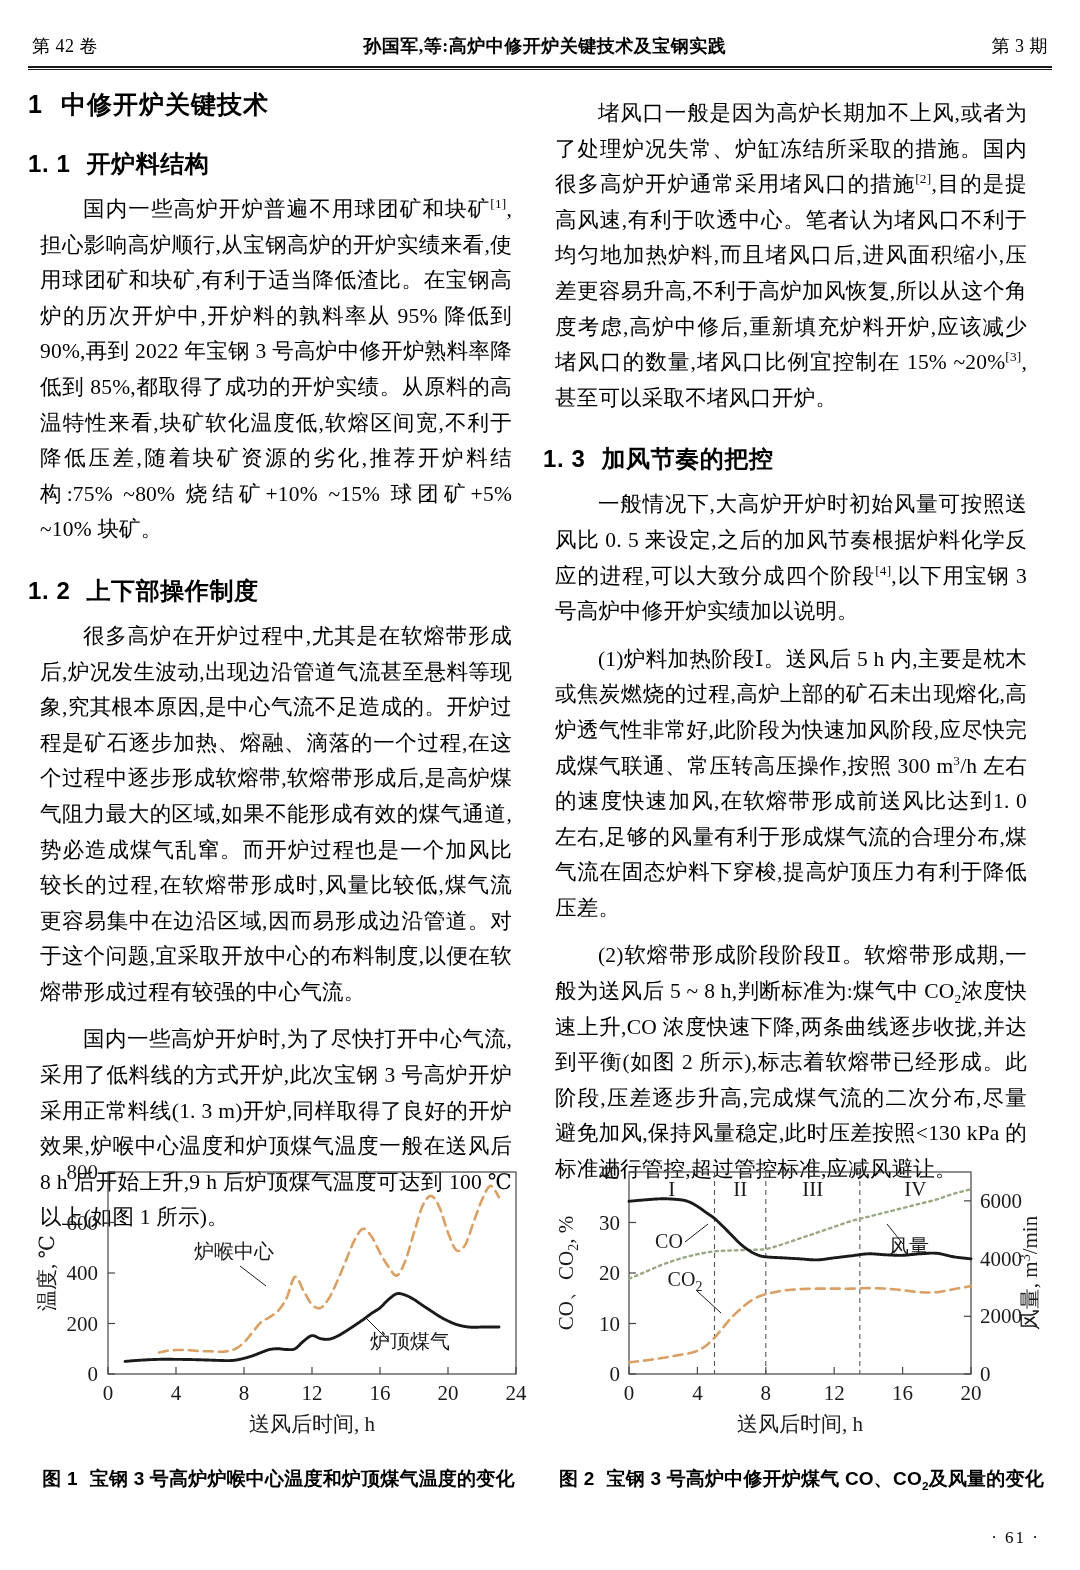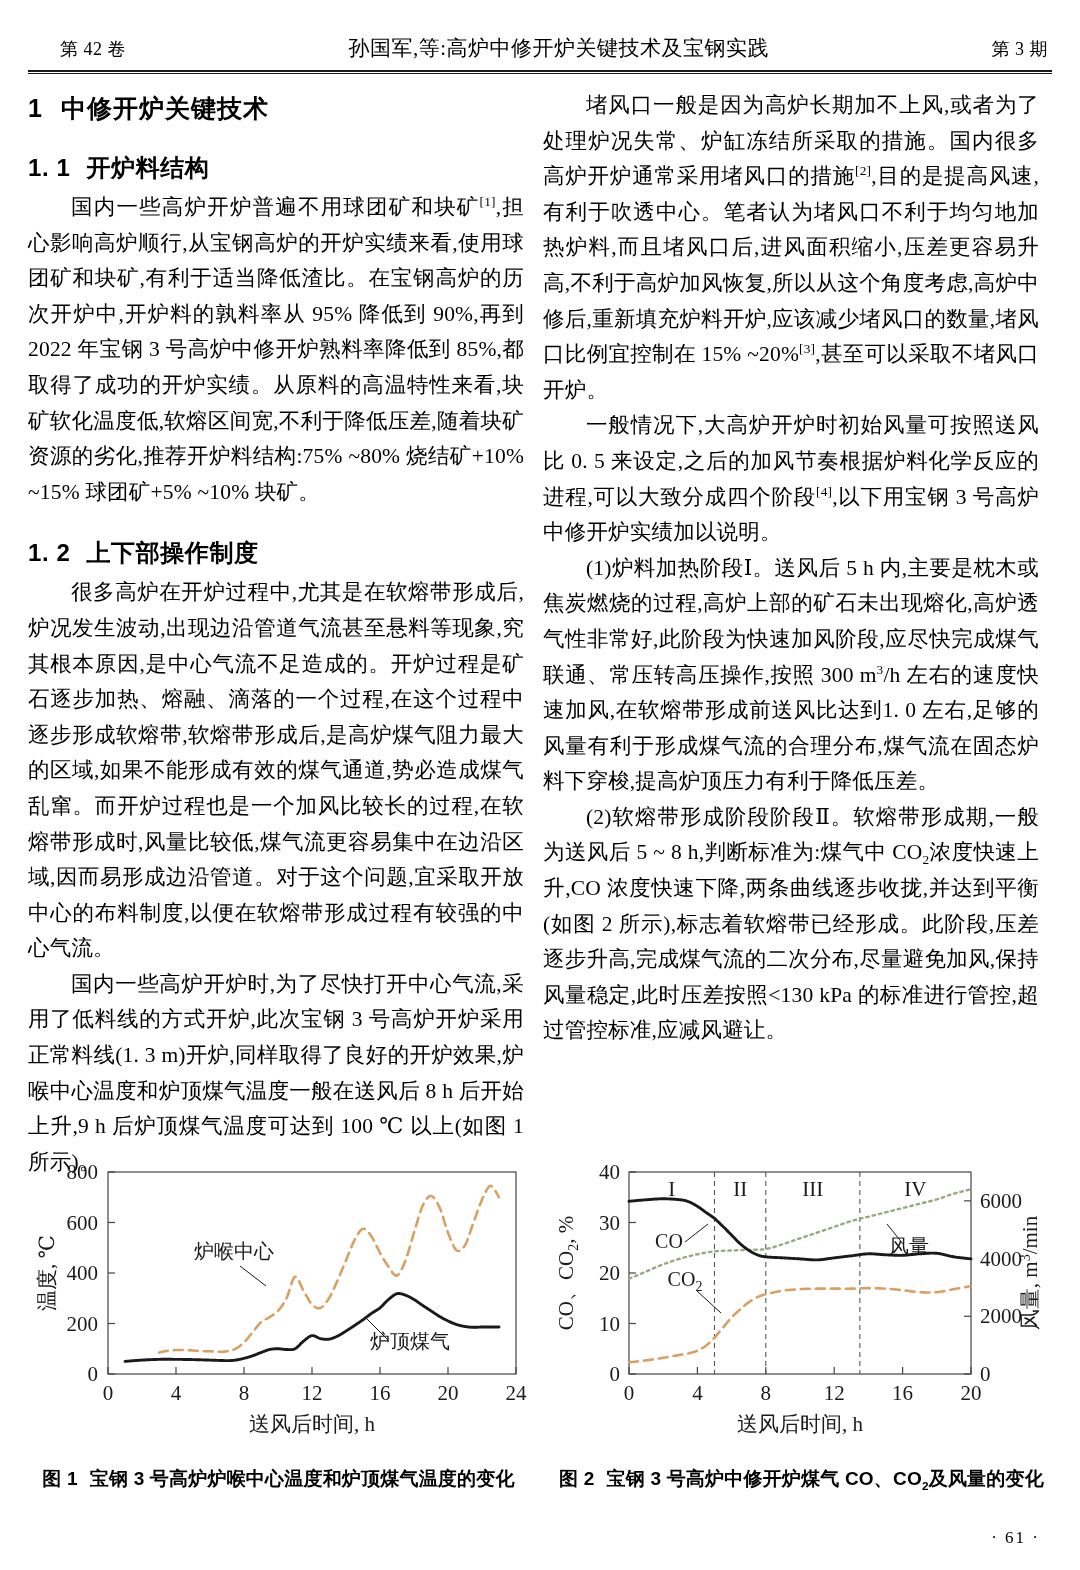--- a/index.html
+++ b/index.html
@@ -23,23 +23,22 @@
   }
 
   
   .runhead {
     display: flex;
     align-items: baseline;
     justify-content: space-between;
     font-size: 18px;
     letter-spacing: .5px;
     padding: 0 4px 8px 4px;
-    margin-left: 28px;
-  }
-  .runhead .rh-center { font-size: 21px; }
+  }
+  .runhead .rh-center { font-size: 18px; font-weight: bold; }
   .rule-double {
     border-top: 2.2px solid #1a1a1a;
     border-bottom: 1.1px solid #1a1a1a;
     height: 4px;
     margin: 0 0 14px 0;
   }
 
   
   .cols {
     display: flex;
@@ -62,21 +61,21 @@
     font-weight: bold;
     font-size: 24px;
     margin: 27px 0 6px 0;
     letter-spacing: .6px;
   }
   h2.subsec .num { margin-right: 16px; }
 
   p.body {
     font-size: 21.5px;
     line-height: 35.6px;
-    margin: 0;
+    margin: 12px;
     text-align: justify;
     text-justify: inter-ideograph;
     text-indent: 2em;
     letter-spacing: .2px;
   }
   sup { font-size: .62em; vertical-align: super; line-height: 0; }
   sub { font-size: .62em; vertical-align: sub; line-height: 0; }
 
   
   .figrow {
@@ -140,20 +139,23 @@
       <h2 class="subsec">
         <span class="num">1. 2</span><span>上下部操作制度</span>
       </h2>
       <p class="body">很多高炉在开炉过程中,尤其是在软熔带形成后,炉况发生波动,出现边沿管道气流甚至悬料等现象,究其根本原因,是中心气流不足造成的。开炉过程是矿石逐步加热、熔融、滴落的一个过程,在这个过程中逐步形成软熔带,软熔带形成后,是高炉煤气阻力最大的区域,如果不能形成有效的煤气通道,势必造成煤气乱窜。而开炉过程也是一个加风比较长的过程,在软熔带形成时,风量比较低,煤气流更容易集中在边沿区域,因而易形成边沿管道。对于这个问题,宜采取开放中心的布料制度,以便在软熔带形成过程有较强的中心气流。</p>
       <p class="body">国内一些高炉开炉时,为了尽快打开中心气流,采用了低料线的方式开炉,此次宝钢 3 号高炉开炉采用正常料线(1. 3 m)开炉,同样取得了良好的开炉效果,炉喉中心温度和炉顶煤气温度一般在送风后 8 h 后开始上升,9 h 后炉顶煤气温度可达到 100 ℃ 以上(如图 1 所示)。</p>
     </div>
 
     <div class="col">
       <p class="body">堵风口一般是因为高炉长期加不上风,或者为了处理炉况失常、炉缸冻结所采取的措施。国内很多高炉开炉通常采用堵风口的措施<sup>[2]</sup>,目的是提高风速,有利于吹透中心。笔者认为堵风口不利于均匀地加热炉料,而且堵风口后,进风面积缩小,压差更容易升高,不利于高炉加风恢复,所以从这个角度考虑,高炉中修后,重新填充炉料开炉,应该减少堵风口的数量,堵风口比例宜控制在 15% ~20%<sup>[3]</sup>,甚至可以采取不堵风口开炉。</p>
 
+      <h2 class="subsec">
+        <span class="num">1. 3</span><span>加风节奏的把控</span>
+      </h2>
       <p class="body">一般情况下,大高炉开炉时初始风量可按照送风比 0. 5 来设定,之后的加风节奏根据炉料化学反应的进程,可以大致分成四个阶段<sup>[4]</sup>,以下用宝钢 3 号高炉中修开炉实绩加以说明。</p>
       <p class="body">(1)炉料加热阶段Ⅰ。送风后 5 h 内,主要是枕木或焦炭燃烧的过程,高炉上部的矿石未出现熔化,高炉透气性非常好,此阶段为快速加风阶段,应尽快完成煤气联通、常压转高压操作,按照 300 m<sup>3</sup>/h 左右的速度快速加风,在软熔带形成前送风比达到1. 0 左右,足够的风量有利于形成煤气流的合理分布,煤气流在固态炉料下穿梭,提高炉顶压力有利于降低压差。</p>
       <p class="body">(2)软熔带形成阶段阶段Ⅱ。软熔带形成期,一般为送风后 5 ~ 8 h,判断标准为:煤气中 CO<sub>2</sub>浓度快速上升,CO 浓度快速下降,两条曲线逐步收拢,并达到平衡(如图 2 所示),标志着软熔带已经形成。此阶段,压差逐步升高,完成煤气流的二次分布,尽量避免加风,保持风量稳定,此时压差按照&lt;130 kPa 的标准进行管控,超过管控标准,应减风避让。</p>
     </div>
   </div>
 
   <div class="figrow">
 
     <div class="figbox">
       <svg id="svg-fig1" width="501" height="288" viewBox="0 0 501 288">

